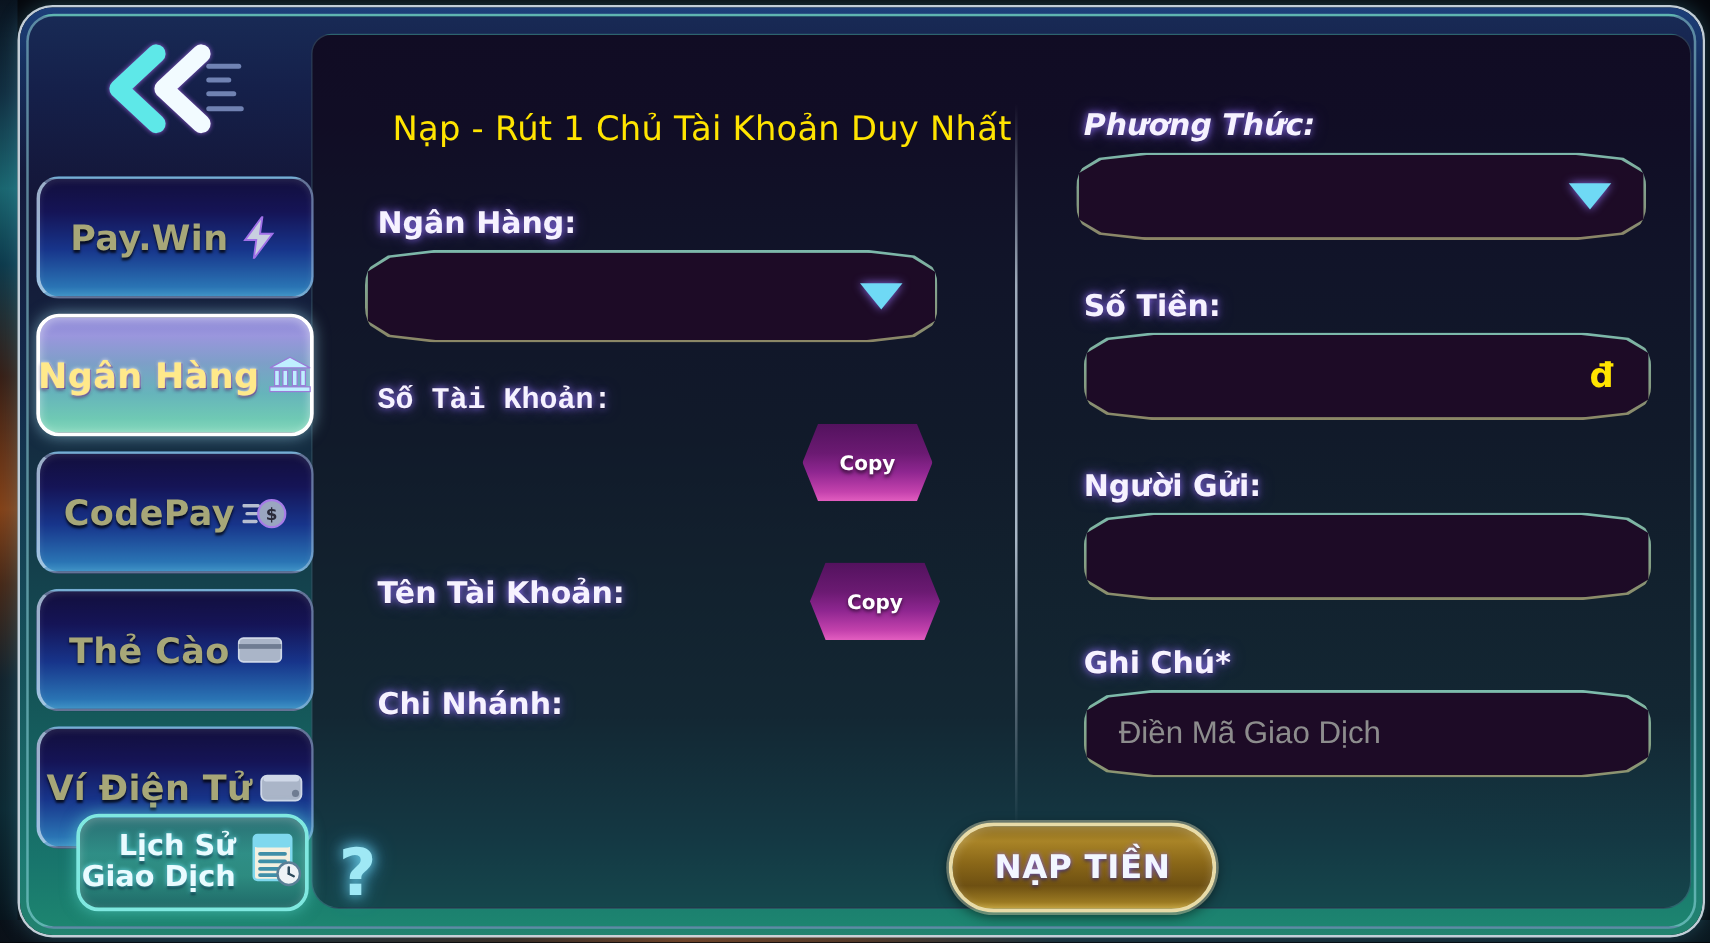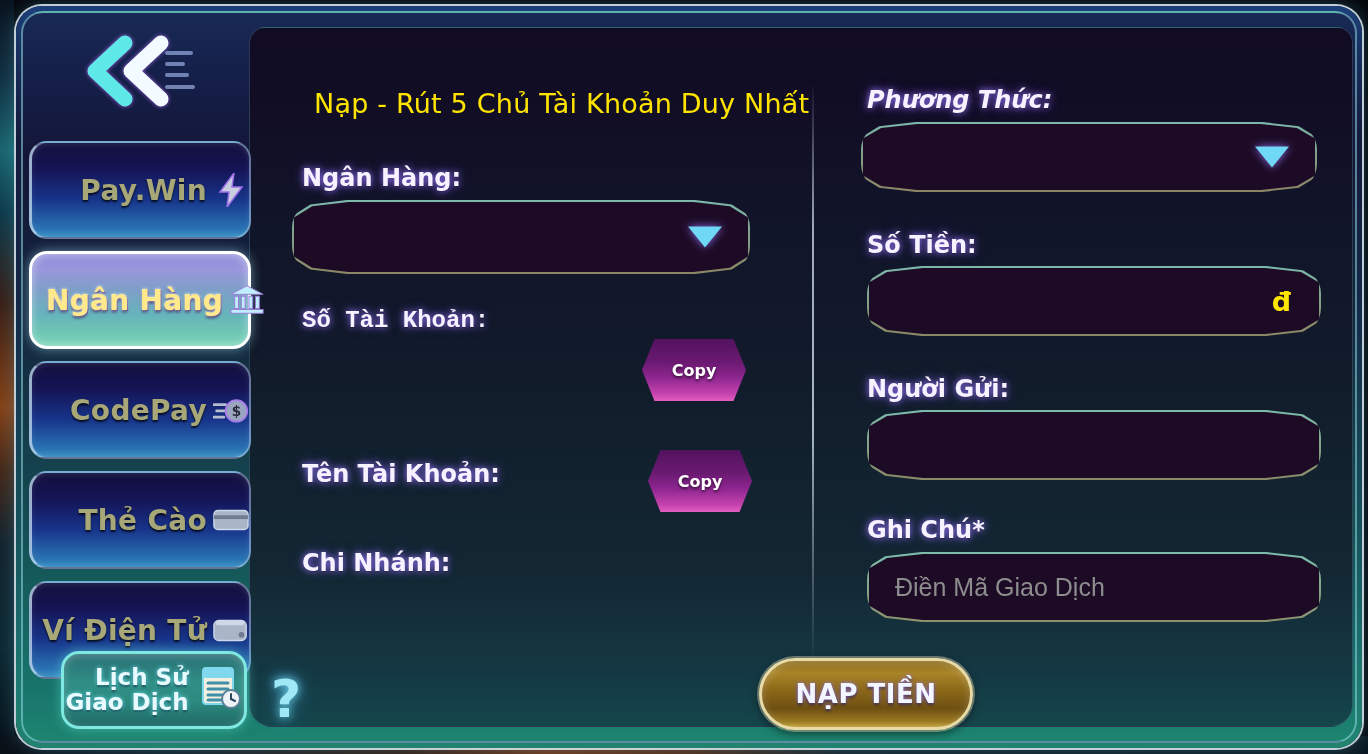--- a/index.html
+++ b/index.html
@@ -66,35 +66,33 @@
     border-radius: 18px;
     display: flex; align-items: center; justify-content: center;
     gap: 6px;
     cursor: pointer;
   }
   .nav-item.inactive {
     background: linear-gradient(180deg,#120f3d 0%,#151456 28%,#17348a 60%,#2a74b4 92%,#3f93c6 100%);
     border: 2px solid rgba(170,200,225,.55);
     border-left: 3px solid rgba(190,215,235,.8);
     box-shadow: inset 0 2px 6px rgba(255,255,255,.10);
-    justify-content: flex-end;
   }
   .nav-item.inactive .nav-label {
     color: #a7a778;
     text-shadow: 0 2px 2px rgba(0,0,0,.75);
   }
   .nav-item.active {
     background: linear-gradient(180deg,#8a86d6 0%,#9a96dd 16%,#7d9fc8 40%,#66b4bb 66%,#6fc9b4 88%,#86d8bd 100%);
     border: 3px solid #ffffff;
     box-shadow: 0 0 12px rgba(160,220,240,.55), inset 0 2px 8px rgba(255,255,255,.45);
   }
   .nav-item.active .nav-label {
     color: #ffe98a;
     text-shadow: 0 0 3px #fff, 0 2px 3px rgba(40,20,80,.9), 1px 1px 0 #5a3ca0;
-    padding-left: 31px;
   }
   .nav-label {
     font-size: 28px; font-weight: 700; letter-spacing: .3px;
     white-space: nowrap;
   }
   .nav-icon { width: 36px; height: 36px; display:flex; align-items:center; justify-content:center; }
 
   .history-btn {
     position: absolute; left: 38px; bottom: 12px;
     width: 186px; height: 78px;
@@ -342,21 +340,21 @@
           </svg>
         </span>
       </div>
 
     </div>
 
     <div class="panel">
 
       <div class="divider"></div>
 
-      <div class="title">Nạp - Rút 5 Chủ Tài Khoản Duy Nhất</div>
+      <div class="title">Nạp - Rút 1 Chủ Tài Khoản Duy Nhất</div>
 
       <div class="f-label" style="left:52px; top:136px;">Ngân Hàng:</div>
 
       <div class="field-wrap" style="left:44px; top:174px; width:454px; height:70px;">
         <div class="glow"></div>
         <div class="inner">
           <span style="padding-left:26px;color:#e8e2f5;font-size:24px;"></span>
         </div>
         <div class="caret"></div>
       </div>

